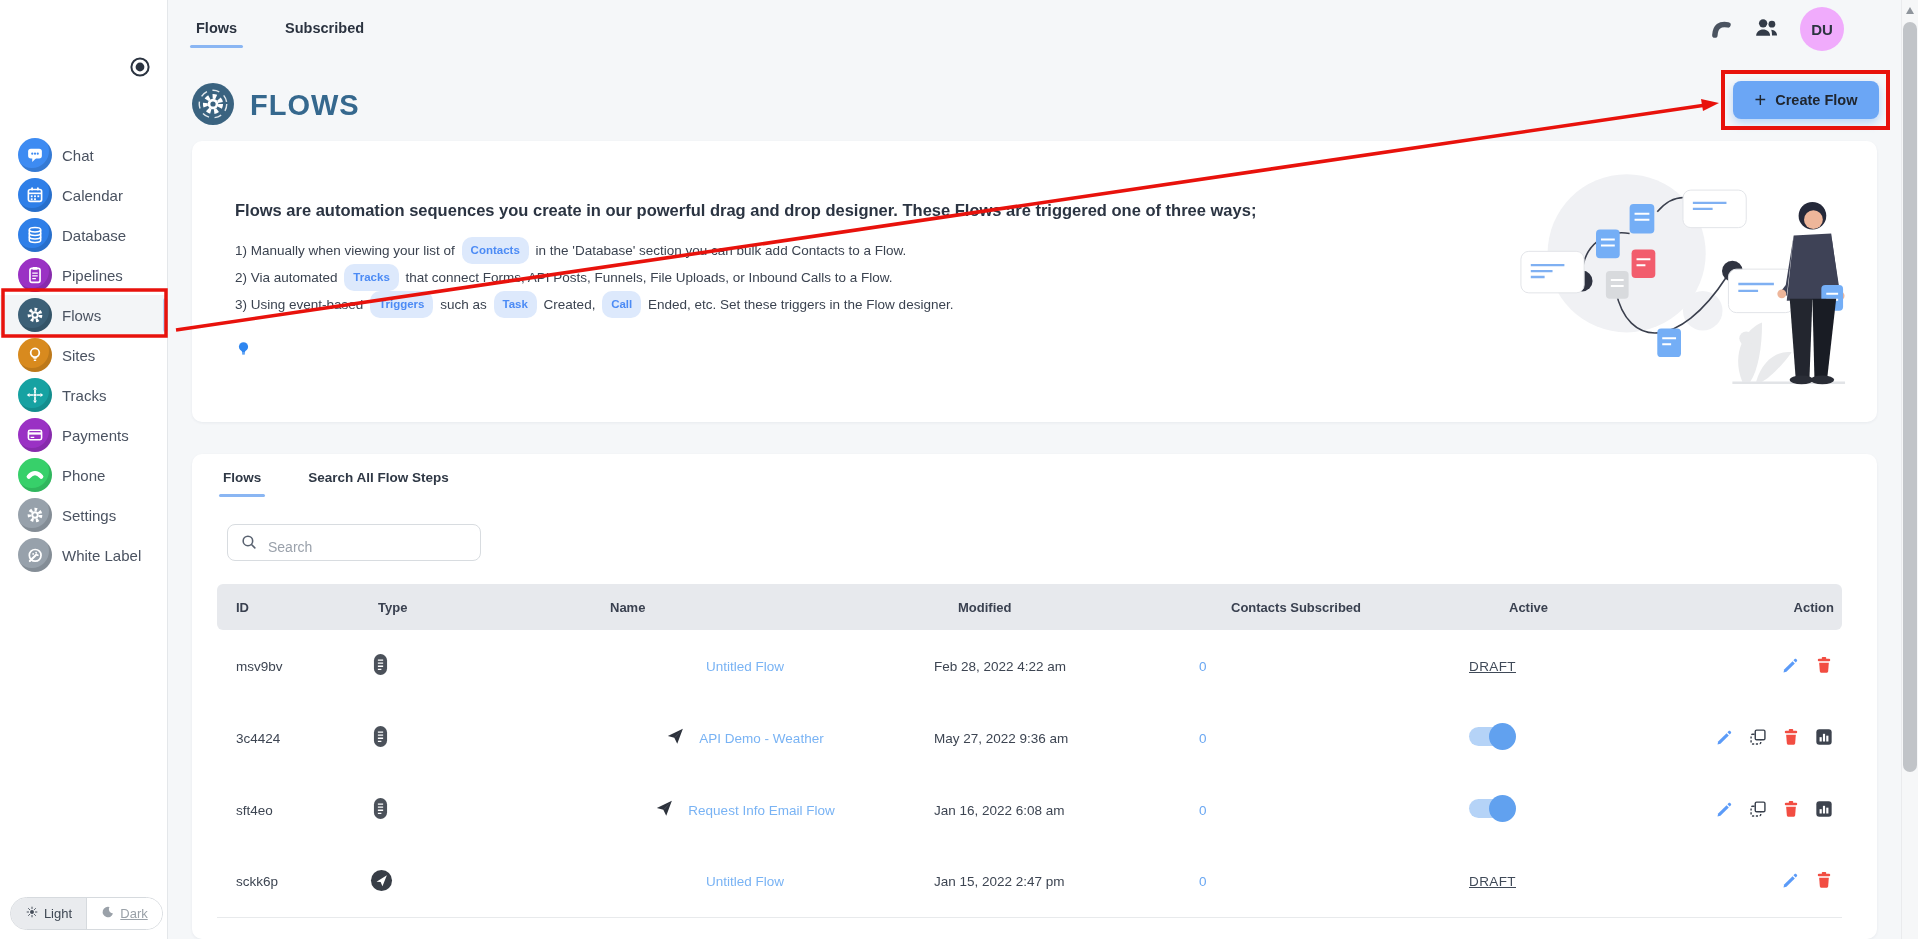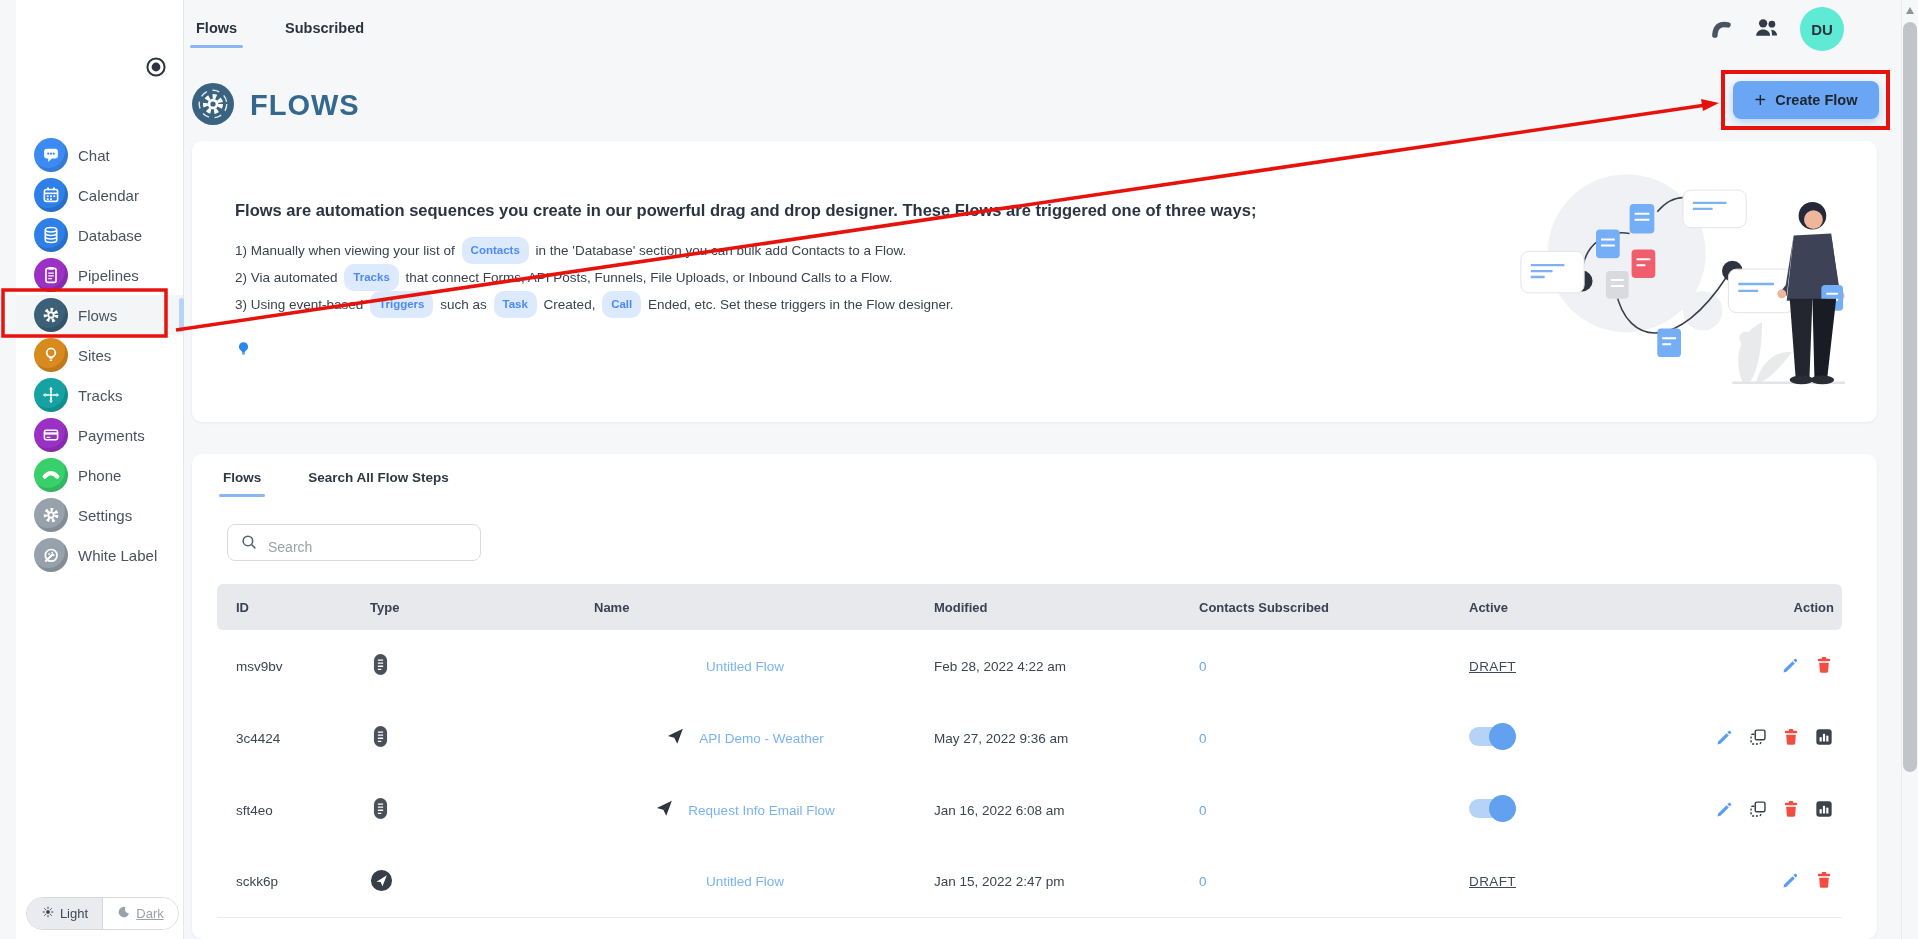--- a/index.html
+++ b/index.html
@@ -2,42 +2,42 @@
 <html><head>
 <meta charset="utf-8">
 <style>
   * { box-sizing: border-box; margin: 0; padding: 0; }
   html,body { background:#e9ebee; }
   .screen {
     position:relative; width:1918px; height:939px; overflow:hidden;
     background:#f5f7f9; font-family:"Liberation Sans", sans-serif; color:#3c4350;
   }
   
-  .sidebar { position:absolute; left:16px; top:0; width:168px; height:939px; background:#fff; border-right:1px solid #e4e7ea; z-index:5; }
+  .sidebar { position:absolute; left:0; top:0; width:168px; height:939px; background:#fff; border-right:1px solid #e4e7ea; z-index:5; }
   .pin-toggle { position:absolute; top:55px; right:15px; width:24px; height:24px; cursor:pointer; }
   .side-nav { position:absolute; top:135px; left:0; width:100%; }
   .side-item { position:relative; display:flex; align-items:center; height:40px; padding-left:18px; cursor:pointer; }
   .side-item .ic-circle { width:34px; height:34px; border-radius:50%; display:flex; align-items:center; justify-content:center; box-shadow: inset -3px -4px 0 rgba(0,0,0,.12); flex:0 0 34px; }
   .side-item .ic-circle svg { width:22px; height:22px; }
   .side-item .lbl { margin-left:10px; font-size:15px; color:#4a5260; white-space:nowrap; }
   .side-item.active { background:#f3f5f7; }
   .side-item.active .abar { position:absolute; right:-1px; top:3px; bottom:3px; width:5px; background:#b7d4f7; border-radius:3px; }
   .theme-toggle { position:absolute; left:10px; bottom:9px; width:153px; height:33px; display:flex; border:1px solid #d6dade; border-radius:17px; overflow:hidden; background:#fff; }
   .theme-btn { flex:1; display:flex; align-items:center; justify-content:center; gap:5px; font-size:13px; background:#fff; border:none; cursor:pointer; font-family:inherit; }
   .theme-btn.light { background:#e9ebee; color:#3f4854; border-right:1px solid #d6dade; }
   .theme-btn.dark { color:#9aa1a8;text-decoration:underline; }
   .theme-btn svg { width:14px; height:14px; }
   
   .top-tabs { position:absolute; left:196px; top:13px; display:flex; gap:48px; z-index:2; }
   .top-tab { font-size:14.5px; font-weight:bold; color:#2b3340; cursor:pointer; padding-top:7px; }
   .top-tab.active::after { content:''; display:block; height:3px; background:#8ab6f3; border-radius:2px; margin:9px -6px 0 -6px; }
   .top-actions { position:absolute; top:7px; left:1706px; display:flex; align-items:center; gap:20px; z-index:2; }
   .icon-btn { background:none; border:none; cursor:pointer; padding:0; display:flex; }
   .icon-btn svg { width:27px; height:27px; }
-  .avatar { width:44px; height:44px; border-radius:50%; background:#5eead4; display:flex; align-items:center; justify-content:center; font-size:15px; font-weight:bold; color:#2c3440; cursor:pointer; }
+  .avatar { width:44px; height:44px; border-radius:50%; background:#f0abfc; display:flex; align-items:center; justify-content:center; font-size:15px; font-weight:bold; color:#2c3440; cursor:pointer; }
   
   .page-gear { position:absolute; left:192px; top:83px; width:42px; height:42px; border-radius:50%; background:#3a6380; display:flex; align-items:center; justify-content:center; }
   .page-gear svg { width:34px; height:34px; }
   .page-title { position:absolute; left:250px; top:84px; height:42px; line-height:42px; font-size:29px; font-weight:bold; letter-spacing:1px; color:#35688e; }
   .create-btn { position:absolute; left:1733px; top:81px; width:146px; height:38px; background:#6ba6f5; border:none; border-radius:8px; color:#20262f; font-size:14.5px; font-weight:bold; font-family:inherit; cursor:pointer; display:flex; align-items:center; justify-content:center; gap:9px; box-shadow:0 4px 10px rgba(107,166,245,.45); z-index:2; }
   .create-btn .plus { font-size:20px; font-weight:normal; line-height:1; }
   
   .card { position:absolute; background:#fff; border-radius:10px; box-shadow:0 1px 3px rgba(25,39,62,.06); }
   .info-card { left:192px; top:141px; width:1685px; height:281px; }
   .info-text { position:absolute; left:43px; top:60px; right:410px; }
@@ -51,21 +51,21 @@
   .table-card { left:192px; top:454px; width:1685px; height:485px; border-radius:10px; }
   .card-tabs { display:flex; gap:47px; padding:16px 0 0 31px; }
   .card-tab { font-size:13.5px; font-weight:bold; color:#2f3845; cursor:pointer; }
   .card-tab.active::after { content:''; display:block; height:3px; background:#8ab6f3; border-radius:2px; margin:9px -4px 0 -4px; }
   .search-box { position:relative; margin:27px 0 0 35px; width:254px; height:37px; }
   .search-box input { width:100%; height:100%; border:1px solid #d8dce0; border-radius:8px; padding:8px 12px 0 40px; font-size:14px; font-family:inherit; color:#3c4350; outline:none; }
   .search-box input::placeholder { color:#9aa1ab; }
   .search-box svg { position:absolute; left:12px; top:8px; width:20px; height:20px; }
   .table-wrap { margin:23px 35px 0 25px; }
   .t-grid { display:grid; grid-template-columns:134px 224px 340px 265px 270px 230px 1fr; align-items:center; }
-  .t-head { background:#e7e9ed; height:46px; border-radius:6px; font-size:13px; font-weight:bold; color:#3a4150; }
+  .t-head { background:#e7e9ed; height:46px; border-radius:6px; font-size:13px; font-weight:bold; color:#3a4150;gap:8px; }
   .t-row { height:72px; font-size:13.5px; color:#3d4552; }
   .t-row:last-child { border-bottom:1px solid #e8eaec; }
   .cell { padding-left:19px; }
   .name-cell { display:flex; align-items:center; justify-content:center; gap:14px; padding-left:0; }
   .action-cell { display:flex; justify-content:flex-end; padding-right:8px; gap:13px; }
   .name-link { color:#79b3f4; text-decoration:none; cursor:pointer; }
   .contacts { color:#6aa7f2; cursor:pointer; }
   .draft { color:#404a58; letter-spacing:.4px;text-decoration:underline; }
   .type-ic svg { width:21px; height:25px; }
   .type-ic.send svg { width:23px; height:23px; }

